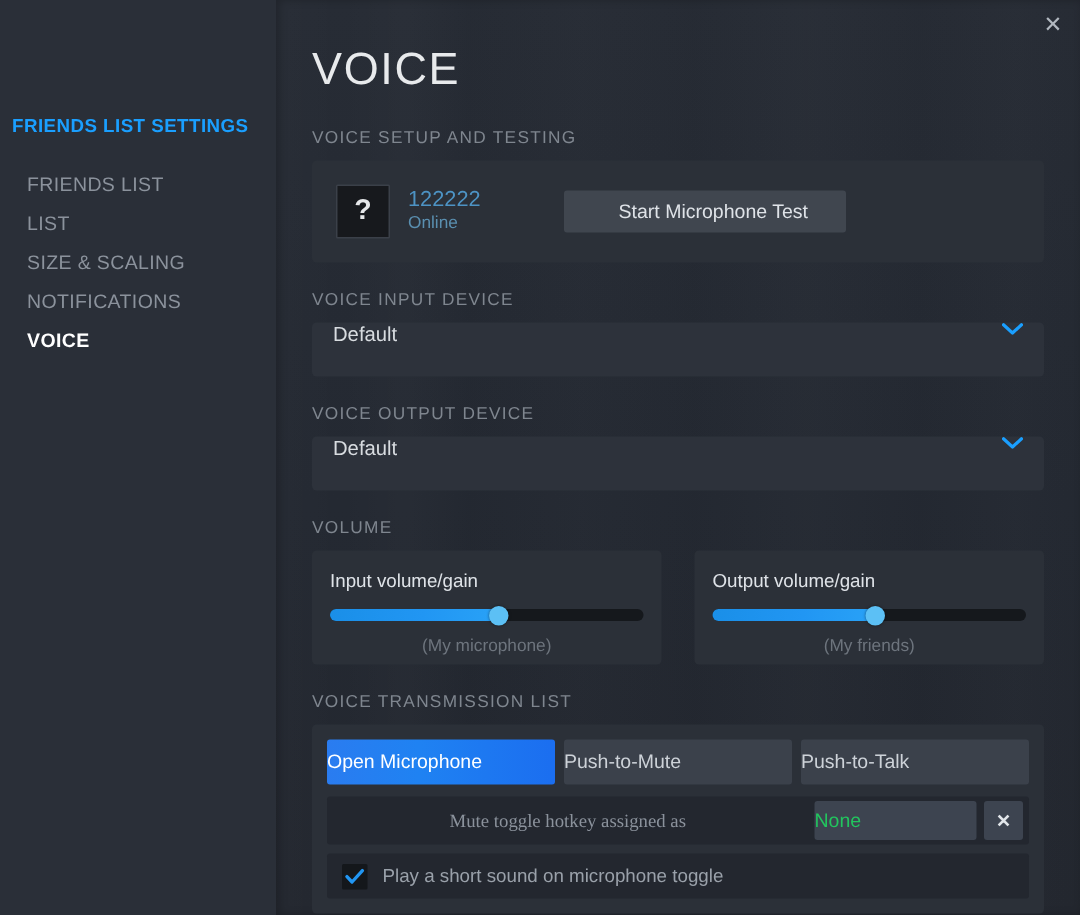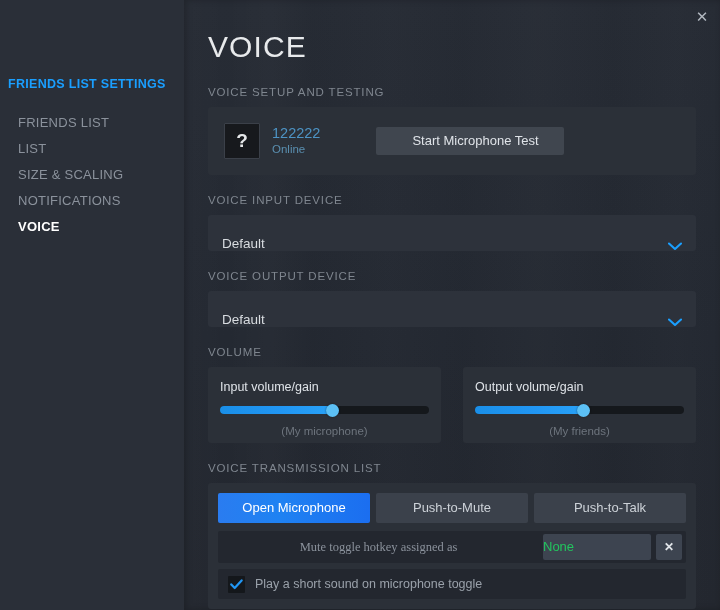--- a/index.html
+++ b/index.html
@@ -187,21 +187,21 @@
     line-height: 28px;
     margin-left: 4px;
     background: #40464f;
     padding-left: 11px;
   }
 
   
   .dropdown {
     height: 36px;
     display: flex;
-    align-items: flex-end;
+    align-items: flex-start;
     padding: 0 14px;
     cursor: pointer;
     background: #2d323b;
   }
   .dropdown .dd-value {
     flex: 1 1 auto;
     color: #d8dce0;
     font-size: 13.5px;
   }
   .chev {
@@ -266,21 +266,20 @@
     padding: 10px;
   }
   .seg-row {
     display: flex;
     gap: 6px;
   }
   .seg {
     flex: 1 1 0;
     height: 30px;
     line-height: 30px;
-    text-align: center;
     font-size: 13px;
     color: #cdd2d8;
     background: #3b414b;
     border-radius: 2px;
     cursor: pointer;
   }
   .seg.seg-active {
     background: linear-gradient(90deg, #2a7cf0 0%, #1f82f2 40%, #1b6ef0 100%);
     color: #ffffff;
   }

